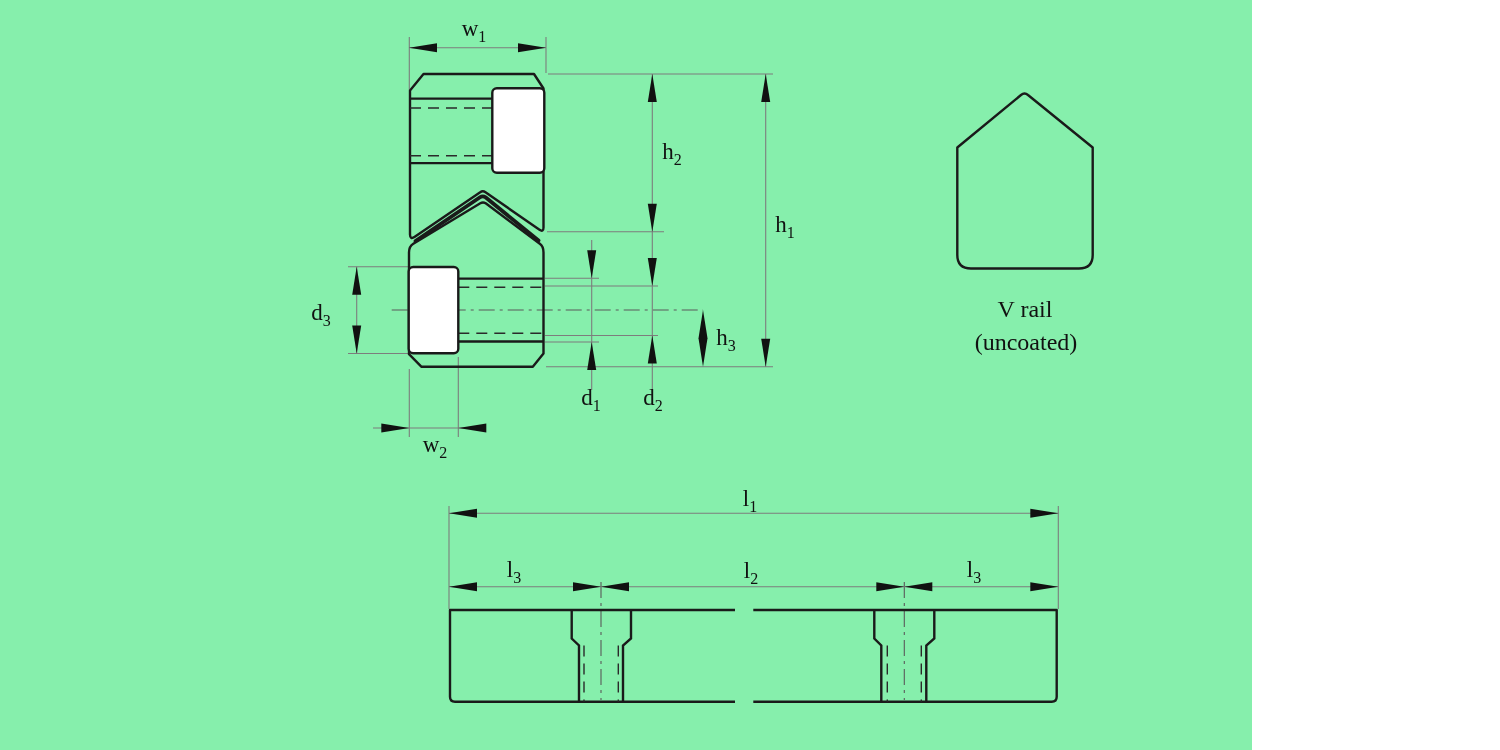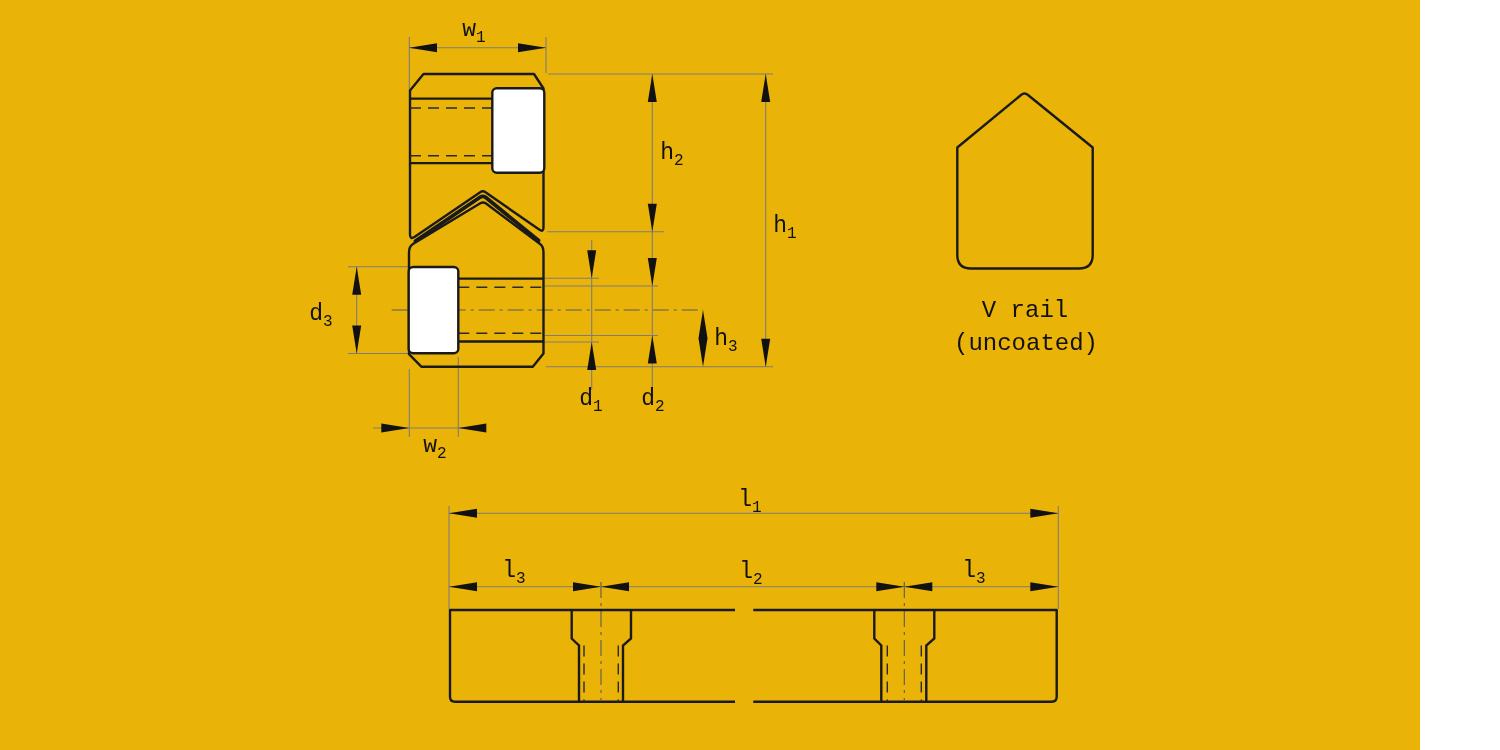--- a/index.html
+++ b/index.html
@@ -1,17 +1,17 @@
 <!DOCTYPE html>
 <html><head>
 <meta charset="utf-8">
 <style>
   html,body{margin:0;padding:0;background:#ffffff;}
-  .stage{position:relative;width:1420px;height:750px;background:#eab308;overflow:hidden;
-         font-family:Liberation Mono, monospace;}
+  .stage{position:relative;width:1252px;height:750px;background:#86efac;overflow:hidden;
+         font-family:Liberation Serif, serif;}
   svg{position:absolute;left:0;top:0;}
   .outline{fill:none;stroke:#1a1a1a;stroke-width:2.4;stroke-linejoin:round;}
   .thickline{fill:none;stroke:#1a1a1a;stroke-width:3.8;stroke-linecap:round;stroke-linejoin:round;}
   .holeline{fill:none;stroke:#1a1a1a;stroke-width:2.4;}
   .cbore{fill:#ffffff;stroke:#1a1a1a;stroke-width:2.4;}
   .dashed{fill:none;stroke:#2a2a2a;stroke-width:1.4;stroke-dasharray:11 7;}
   .cline{fill:none;stroke:#5a5a5a;stroke-width:1.1;stroke-dasharray:16 5 3 5;}
   .dim{fill:none;stroke:#7d7d7d;stroke-width:1.1;}
   .arr{fill:#111111;stroke:none;}
   .lbl{font-size:23px;fill:#111111;text-anchor:middle;}

